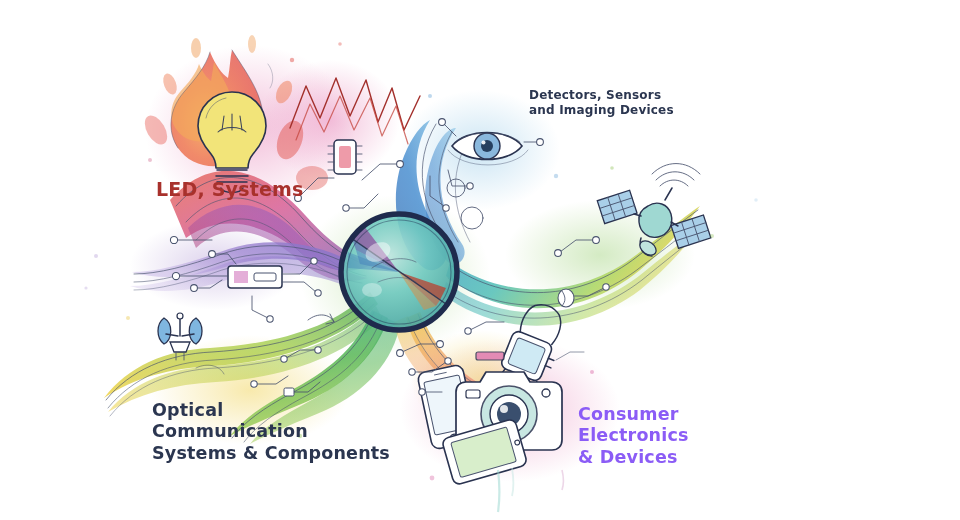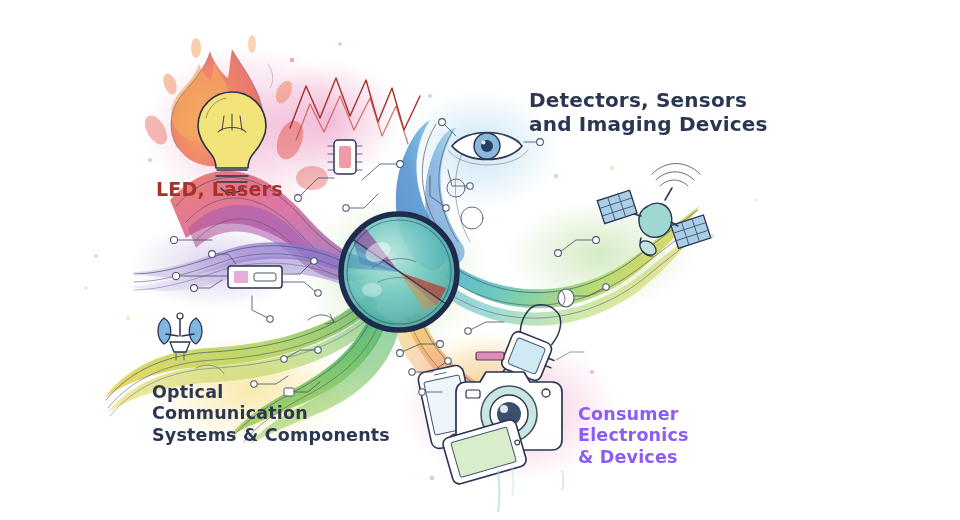--- a/index.html
+++ b/index.html
@@ -4,22 +4,22 @@
 <title>Photonics Applications Infographic</title>
 <style>
   html,body{margin:0;padding:0;background:#ffffff;}
   body{width:960px;height:520px;overflow:hidden;position:relative;
        font-family:"DejaVu Sans", sans-serif;}
   #stage{position:absolute;left:0;top:0;width:960px;height:520px;background:#ffffff;}
   #art{position:absolute;left:0;top:0;width:960px;height:520px;}
   .label{position:absolute;white-space:pre;line-height:1.22;letter-spacing:.2px;
          font-family:"DejaVu Sans", sans-serif;}
   #lbl-led{left:156px;top:178px;font-size:19px;font-weight:600;}
-  #lbl-det{left:529px;top:88px;font-size:20px;font-weight:600;}
-  #lbl-opt{left:152px;top:382px;font-size:17.5px;font-weight:600;}
+  #lbl-det{left:529px;top:88px;font-size:12px;font-weight:600;}
+  #lbl-opt{left:152px;top:400px;font-size:17.5px;font-weight:600;}
   #lbl-con{left:578px;top:404px;font-size:17.5px;font-weight:600;}
 </style>
 </head>
 <body>
 
 <div id="stage">
 
   <svg id="art" viewBox="0 0 960 520" xmlns="http://www.w3.org/2000/svg">
     <defs>
 
@@ -426,21 +426,21 @@
       <circle cx="432" cy="478" r="2.4" fill="#d4559a" opacity=".35"></circle>
       <path d="M498,470 C500,486 500,498 498,512" stroke="#9fd8d2" stroke-width="2.2" fill="none" opacity=".55"></path>
       <path d="M512,468 C514,480 514,488 512,496" stroke="#c3e5e1" stroke-width="1.8" fill="none" opacity=".5"></path>
       <path d="M562,470 C564,478 564,484 562,490" stroke="#d8a6cd" stroke-width="1.6" fill="none" opacity=".45"></path>
       <circle cx="96" cy="256" r="2" fill="#a98ed0" opacity=".35"></circle>
       <circle cx="86" cy="288" r="1.6" fill="#a98ed0" opacity=".3"></circle>
       <circle cx="756" cy="200" r="1.8" fill="#a9cfe8" opacity=".35"></circle>
     </g>
   </svg>
 
-  <div class="label" id="lbl-led" style="color:#a8312c">LED, Lasers</div>
+  <div class="label" id="lbl-led" style="color:#a8312c">LED, Systems</div>
 
   <div class="label" id="lbl-det" style="color:#2b3650">Detectors, Sensors
 and Imaging Devices</div>
 
   <div class="label" id="lbl-opt" style="color:#2b3650">Optical
 Communication
 Systems &amp; Components</div>
 
   <div class="label" id="lbl-con" style="color:#8b5cf6">Consumer
 Electronics

